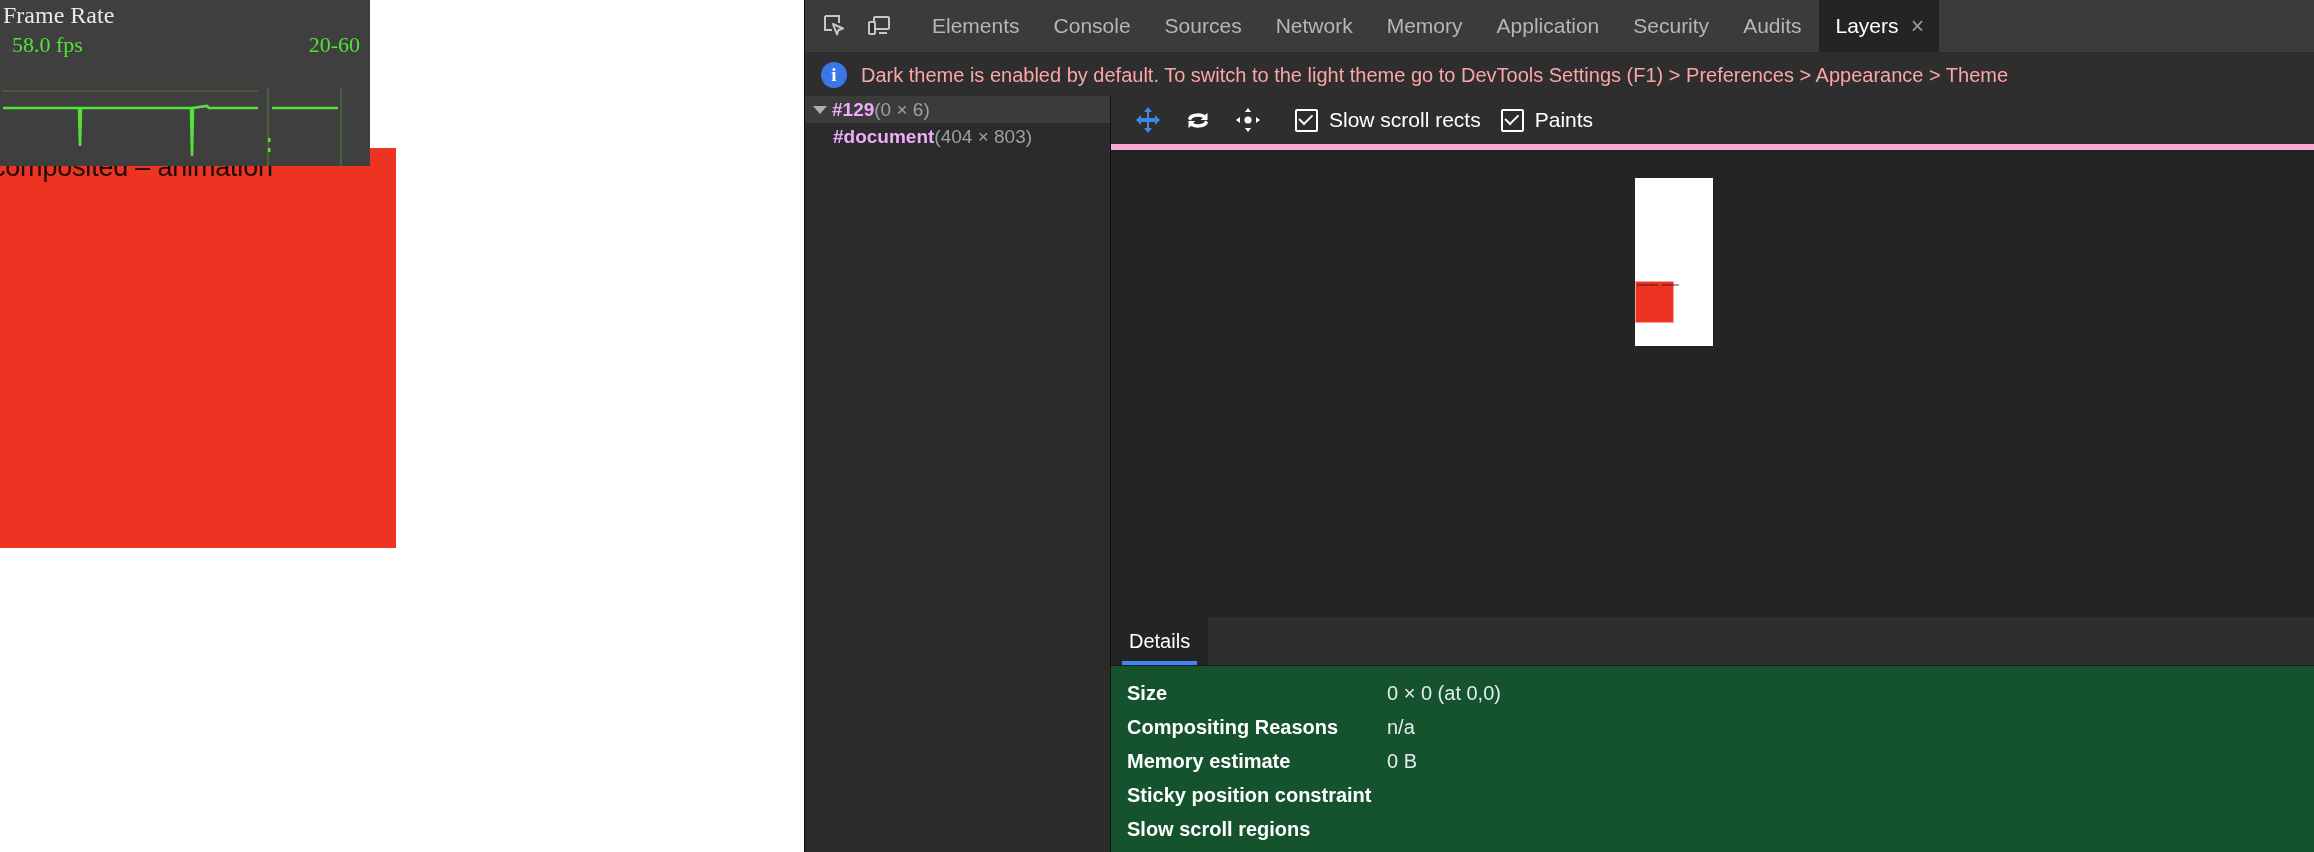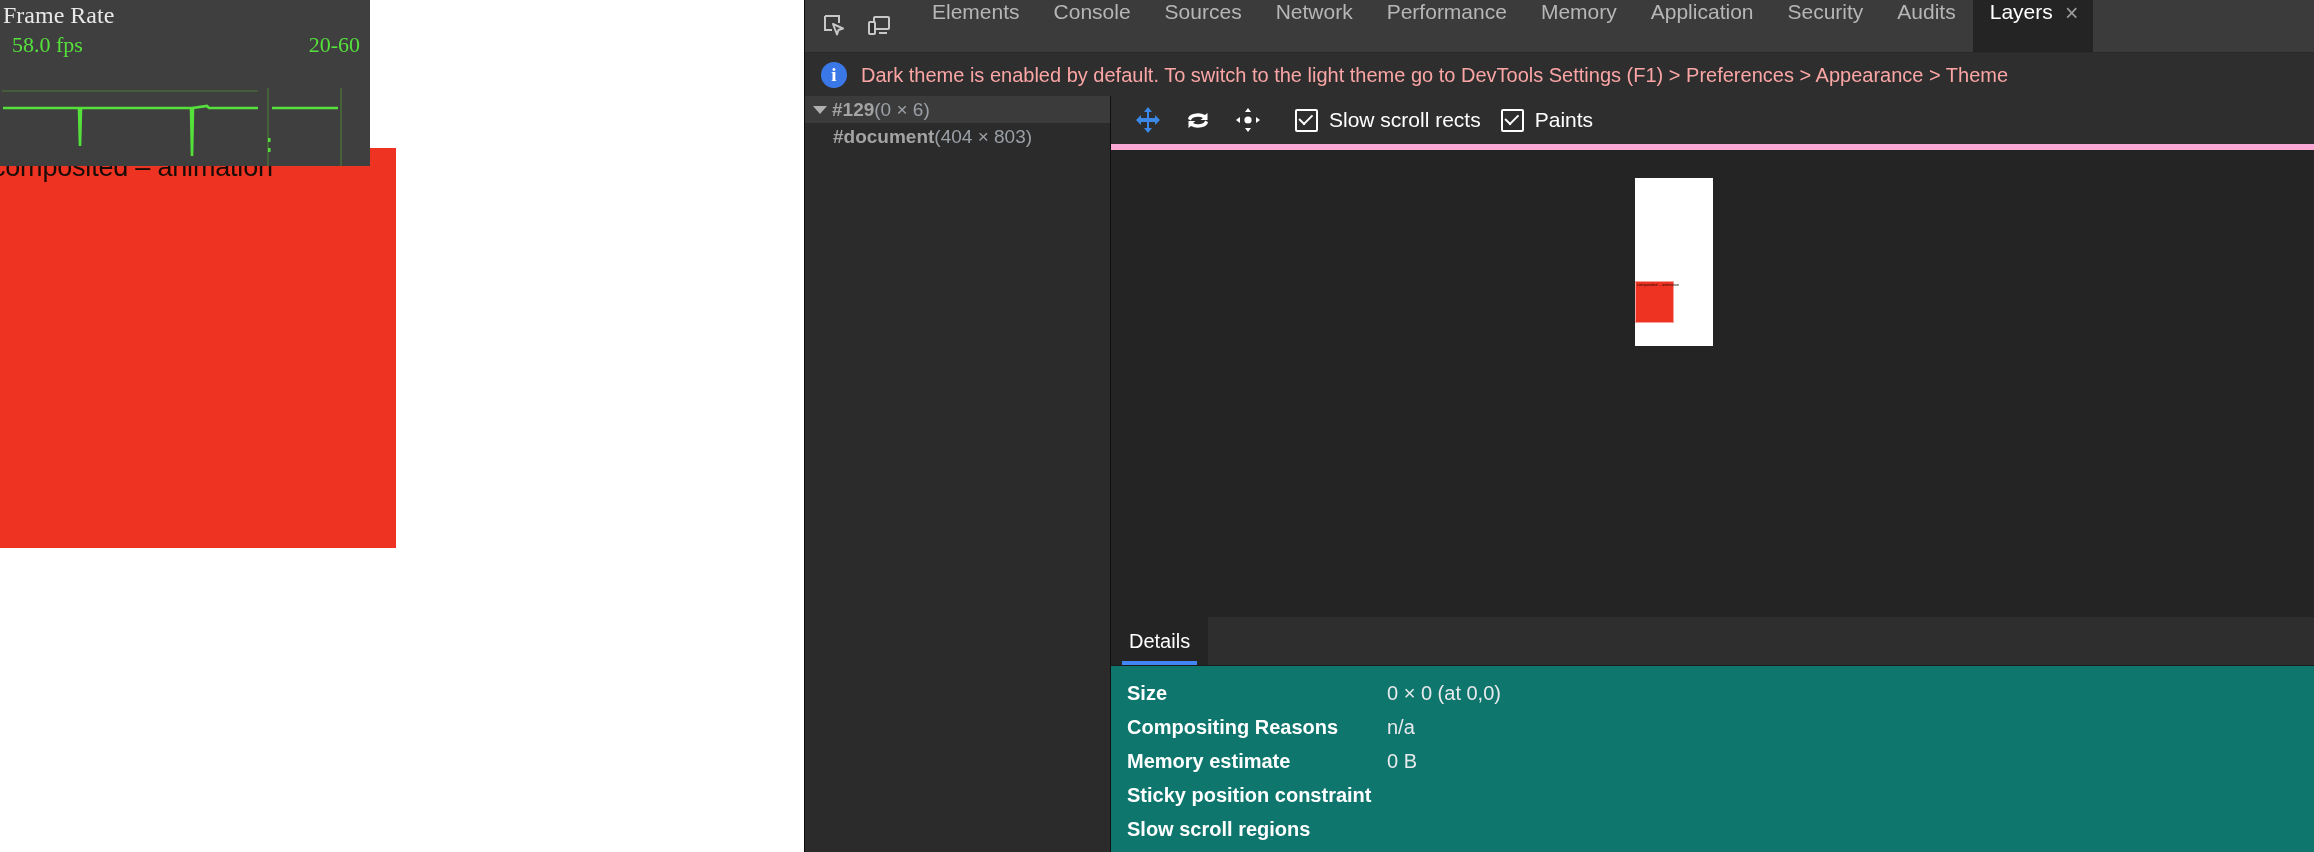--- a/index.html
+++ b/index.html
@@ -69,21 +69,21 @@
     display:flex;align-items:center;
     border-bottom:1px solid #2a2a2a;
   }
   .dt-icon-btn{
     width:44px;height:44px;display:flex;align-items:center;justify-content:center;
     flex:0 0 auto;
   }
   .dt-icon-btn:first-child{margin-left:8px;}
   #dt-tabs{display:flex;align-items:stretch;height:52px;margin-left:14px;}
   .dt-tab{
-    display:flex;align-items:flex-start;padding:0 17px;height:52px;
+    display:flex;align-items:center;padding:0 17px;height:52px;
     font-size:21px;color:#b6b6b6;white-space:nowrap;
   }
   .dt-tab.active{background:#242424;color:#ffffff;padding-right:8px;}
   .dt-tab-close{
     display:inline-flex;align-items:center;justify-content:center;
     width:26px;height:26px;margin-left:6px;color:#9b9b9b;font-size:23px;line-height:1;
   }
   
   #dt-banner{
     height:44px;background:#2e2e2e;
@@ -107,21 +107,21 @@
   .tree-row{
     display:flex;align-items:center;height:27px;
     font-size:19px;padding-left:8px;white-space:nowrap;
   }
   .tree-row.selected{background:#3b3b3b;}
   .tree-row.child{padding-left:28px;}
   .tri{
     width:0;height:0;border-left:7px solid transparent;border-right:7px solid transparent;
     border-top:8px solid #b0b0b0;margin-right:5px;flex:0 0 auto;
   }
-  .node-name{color:#a3a3a3;font-weight:bold;text-align:center;}
+  .node-name{color:#f0abfc;font-weight:bold;text-align:center;}
   .node-dim{color:#9aa0a6;font-weight:normal;}
   #layer-right{flex:1 1 auto;display:flex;flex-direction:column;min-width:0;}
   #layers-toolbar{
     height:48px;background:#2e2e2e;display:flex;align-items:center;
     padding-left:14px;border-bottom:6px solid #f9a8d4;flex:0 0 auto;
   }
   .tool-btn{width:46px;height:40px;display:flex;align-items:center;justify-content:center;margin-right:4px;}
   .cb-wrap{display:flex;align-items:center;margin-left:20px;}
   .cb-box{
     width:19px;height:19px;border:2px solid #ffffff;border-radius:2px;
@@ -143,21 +143,21 @@
   #layer-preview-red{
     position:absolute;left:0;top:103px;width:39px;height:42px;
     background:#ee3322;border:1px solid #f5a199;box-sizing:border-box;
   }
   #layer-preview-red .mini-text{
     position:absolute;left:1px;top:0px;font-size:4px;color:#1a0d08;
     white-space:nowrap;transform:scaleY(0.9);transform-origin:left top;
     font-family:"Liberation Sans",sans-serif;
   }
   
-  #details-wrap{flex:0 0 auto;background:#0f766e;}
+  #details-wrap{flex:0 0 auto;background:#14532d;}
   #details-tabbar{
     height:48px;background:#2e2e2e;display:flex;align-items:flex-end;
     border-bottom:1px solid #1b1b1b;
   }
   .det-tab{
     height:48px;display:flex;align-items:center;padding:0 18px;
     font-size:20px;color:#ffffff;background:#242424;position:relative;
   }
   .det-tab .underline{
     position:absolute;left:11px;right:11px;bottom:0;height:4px;background:#4285f4;
@@ -221,23 +221,20 @@
       <div class="dt-tab">
           <span>Console</span>
         </div>
       <div class="dt-tab">
           <span>Sources</span>
         </div>
       <div class="dt-tab">
           <span>Network</span>
         </div>
       <div class="dt-tab">
-          <span>Performance</span>
-        </div>
-      <div class="dt-tab">
           <span>Memory</span>
         </div>
       <div class="dt-tab">
           <span>Application</span>
         </div>
       <div class="dt-tab">
           <span>Security</span>
         </div>
       <div class="dt-tab">
           <span>Audits</span>

